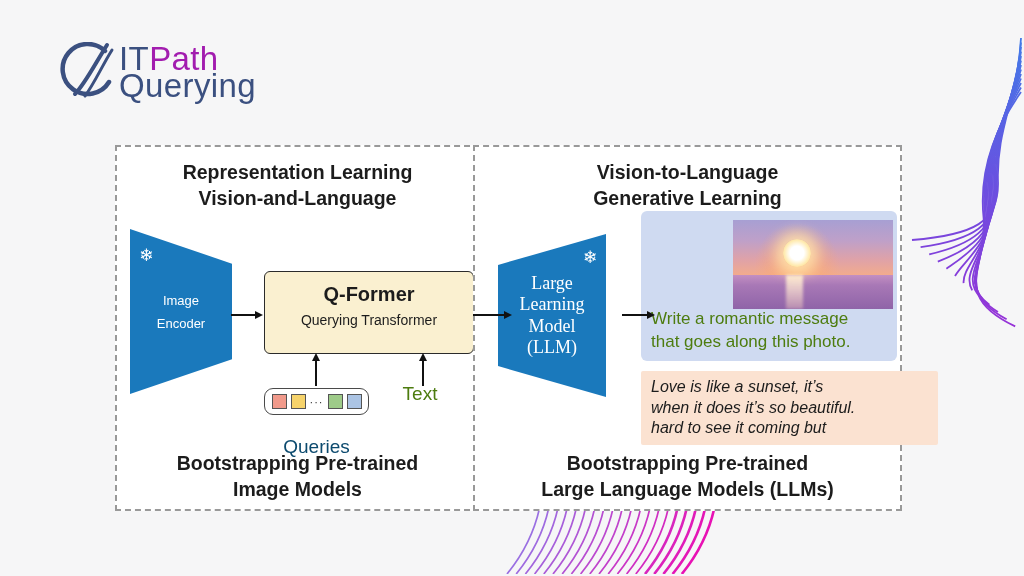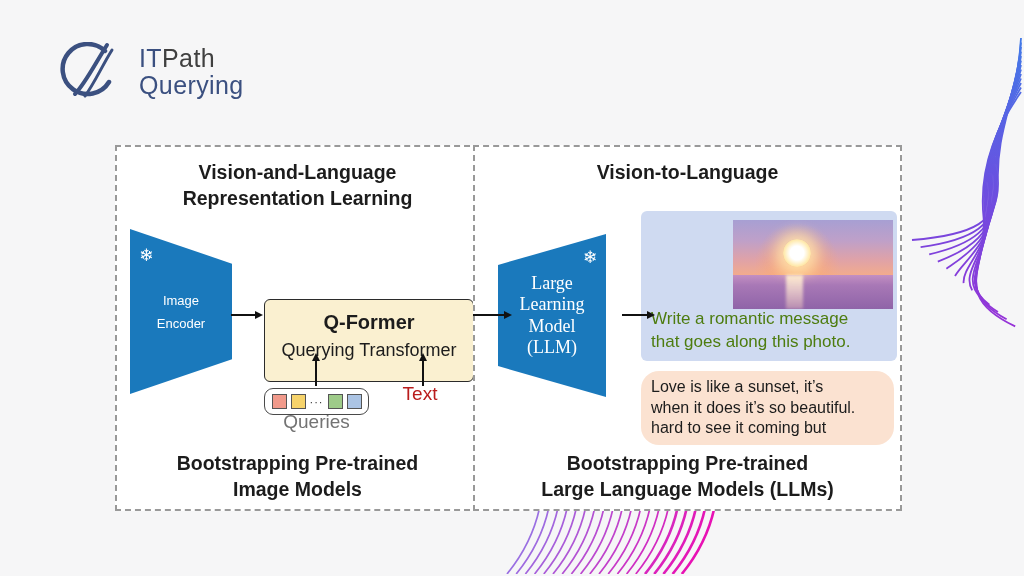--- a/index.html
+++ b/index.html
@@ -1,23 +1,23 @@
 <!DOCTYPE html>
 <html><head>
 <meta charset="utf-8">
 <style>
   * { margin:0; padding:0; box-sizing:border-box; }
   body { font-family:"Liberation Sans","DejaVu Sans",sans-serif; background:#e8e8e8; }
   .stage { position:relative; width:1024px; height:576px; background:#f6f6f7; overflow:hidden; }
 
   
   .logo { position:absolute; left:55px; top:42px; display:flex; align-items:center; z-index:3; }
-  .logo-text { margin-left:20px; font-size:25px; letter-spacing:.4px; line-height:27px; color:#3b5080; }
+  .logo-text { margin-left:0; font-size:33px; letter-spacing:.4px; line-height:27px; color:#3b5080; }
   .logo-line1 { display:flex; }
-  .gold { color:#404040; }
+  .gold { color:#a21caf; }
 
   
   .panel { position:absolute; top:145px; height:366px; background:#ffffff; border:2px dashed #999; z-index:2; }
   .panel.left  { left:115px; width:365px; }
   .panel.right { left:473px; width:429px; }
   .panel-title, .panel-caption { position:absolute; left:0; right:0; text-align:center; font-weight:700; font-size:19.5px; line-height:26px; color:#1c1c1c; }
   .panel-title { top:12px; }
   .panel-caption { top:303px; }
   .panel-title span, .panel-caption span { display:block; }
 
@@ -27,42 +27,42 @@
              clip-path:polygon(0 0, 100% 21%, 100% 79%, 0 100%); }
   .trap-llm { left:23px; top:87px; width:108px; height:163px;
               clip-path:polygon(0 19%, 100% 0, 100% 100%, 0 81%); }
   .trap-label { position:absolute; inset:0; display:flex; flex-direction:column; justify-content:center; align-items:center; text-align:center; font-size:13px; line-height:23px; }
   .trap-llm .trap-label { font-size:18px; line-height:21.5px;font-family:Liberation Serif, serif; }
   .snow { position:absolute; font-size:17px; color:#fff; }
   .snow-ie { left:9px; top:16px; }
   .snow-llm { right:9px; top:13px; }
 
   
-  .qformer { position:absolute; left:147px; top:124px; width:210px; height:83px; border:1.6px solid #2b2b2b; border-radius:6px; text-align:center; color:#1c1c1c;margin-top:28px; }
+  .qformer { position:absolute; left:147px; top:124px; width:210px; height:83px; border:1.6px solid #2b2b2b; border-radius:6px; text-align:center; color:#1c1c1c; }
   .qf-title { margin-top:11px; font-size:20px; font-weight:700; }
-  .qf-sub { margin-top:6px; font-size:18px; }
+  .qf-sub { margin-top:6px; font-size:14px; }
 
   
   .queries-box { position:absolute; left:147px; top:241px; width:105px; height:27px; background:#fff; border:1.5px solid #4a4a4a; border-radius:9px; display:flex; align-items:center; justify-content:center; gap:4px; }
   .qsq { width:15px; height:15px; border:1.5px solid #555; }
   .qdots { font-size:11px; color:#333; letter-spacing:1px; line-height:10px; }
-  .q-label { position:absolute; left:147px; top:264px; width:105px; text-align:center; font-size:19px; color:#737373; }
-  .t-label { position:absolute; left:273px; top:236px; width:60px; text-align:center; font-size:19px; color:#b91c1c; }
+  .q-label { position:absolute; left:147px; top:289px; width:105px; text-align:center; font-size:19px; color:#0c4a6e; }
+  .t-label { position:absolute; left:273px; top:236px; width:60px; text-align:center; font-size:19px; color:#4d7c0f; }
 
   
   .harrow { position:absolute; height:0; border-top:2px solid #111; z-index:4; }
   .harrow::after { content:''; position:absolute; right:-2px; top:-5px; width:0; height:0; border-top:4px solid transparent; border-bottom:4px solid transparent; border-left:8px solid #111; }
   .varrow { position:absolute; width:0; border-left:2px solid #111; }
   .varrow::before { content:''; position:absolute; top:-8px; left:-5px; width:0; height:0; border-left:4px solid transparent; border-right:4px solid transparent; border-bottom:8px solid #111; }
 
   
   .prompt-box { position:absolute; left:166px; top:64px; width:256px; height:150px; border-radius:6px; }
   .prompt-text { position:absolute; left:10px; bottom:8px; font-size:17px; line-height:23px; color:#4d7c0f; }
   .prompt-text span, .response-box span { display:block; }
-  .response-box { position:absolute; left:166px; top:224px; width:253px; height:74px; border-radius:18px; padding:6px 10px; font-size:16px; line-height:20.5px; color:#1c1c1c; }
+  .response-box { position:absolute; left:166px; top:224px; width:297px; height:74px; border-radius:2px; padding:6px 10px; font-size:16px; line-height:20.5px; color:#1c1c1c;font-style:italic; }
 
   
   .photo { position:absolute; left:92px; top:9px; width:160px; height:89px; overflow:hidden; }
   .ph-sky { position:absolute; left:0; right:0; top:0; height:62%; background:linear-gradient(180deg,#a79fd3 0%,#bfa0c8 38%,#dfa2a8 72%,#f2ab8d 100%); }
   .ph-sea { position:absolute; left:0; right:0; top:62%; bottom:0; background:linear-gradient(180deg,#c38fc2 0%,#a878b6 30%,#8f64a8 100%); }
   .ph-glow { position:absolute; left:14%; top:4%; width:52%; height:86%; background:radial-gradient(ellipse at 50% 55%, rgba(255,190,120,.85) 0%, rgba(255,170,110,.4) 42%, rgba(255,170,110,0) 72%); }
   .ph-reflection { position:absolute; left:33%; top:62%; width:11%; bottom:0; background:linear-gradient(180deg,rgba(255,238,214,.95),rgba(255,212,192,.35)); filter:blur(1.5px); }
   .ph-sun { position:absolute; left:31%; top:21%; width:28px; height:28px; border-radius:50%; background:radial-gradient(circle,#ffffff 35%,#ffeaae 65%,rgba(255,220,150,.25) 100%); box-shadow:0 0 14px 7px rgba(255,228,175,.85); }
 
   
@@ -157,22 +157,22 @@
       <div class="logo-line1">
         <span>IT</span>
           <span class="gold">Path</span>
       </div>
       <div><span>Querying</span></div>
     </div>
   </div>
 
   <section class="panel left">
     <div class="panel-title">
+      <span>Representation Learning</span>
       <span>Vision-and-Language</span>
-      <span>Representation Learning</span>
     </div>
 
     <div class="trapezoid trap-ie" style="background-color: rgb(26, 121, 188);">
       <span class="snow snow-ie">❄</span>
       <div class="trap-label">
         <span>Image</span>
         <span>Encoder</span>
       </div>
     </div>
 
@@ -196,20 +196,21 @@
 
     <div class="panel-caption">
       <span>Bootstrapping Pre-trained</span>
       <span>Image Models</span>
     </div>
   </section>
 
   <section class="panel right">
     <div class="panel-title">
       <span>Vision-to-Language</span>
+      <span>Generative Learning</span>
     </div>
 
     <div class="trapezoid trap-llm" style="background-color: rgb(26, 121, 188);">
       <span class="snow snow-llm">❄</span>
       <div class="trap-label">
         <span>Large</span>
         <span>Learning</span>
         <span>Model</span>
         <span>(LLM)</span>
       </div>

